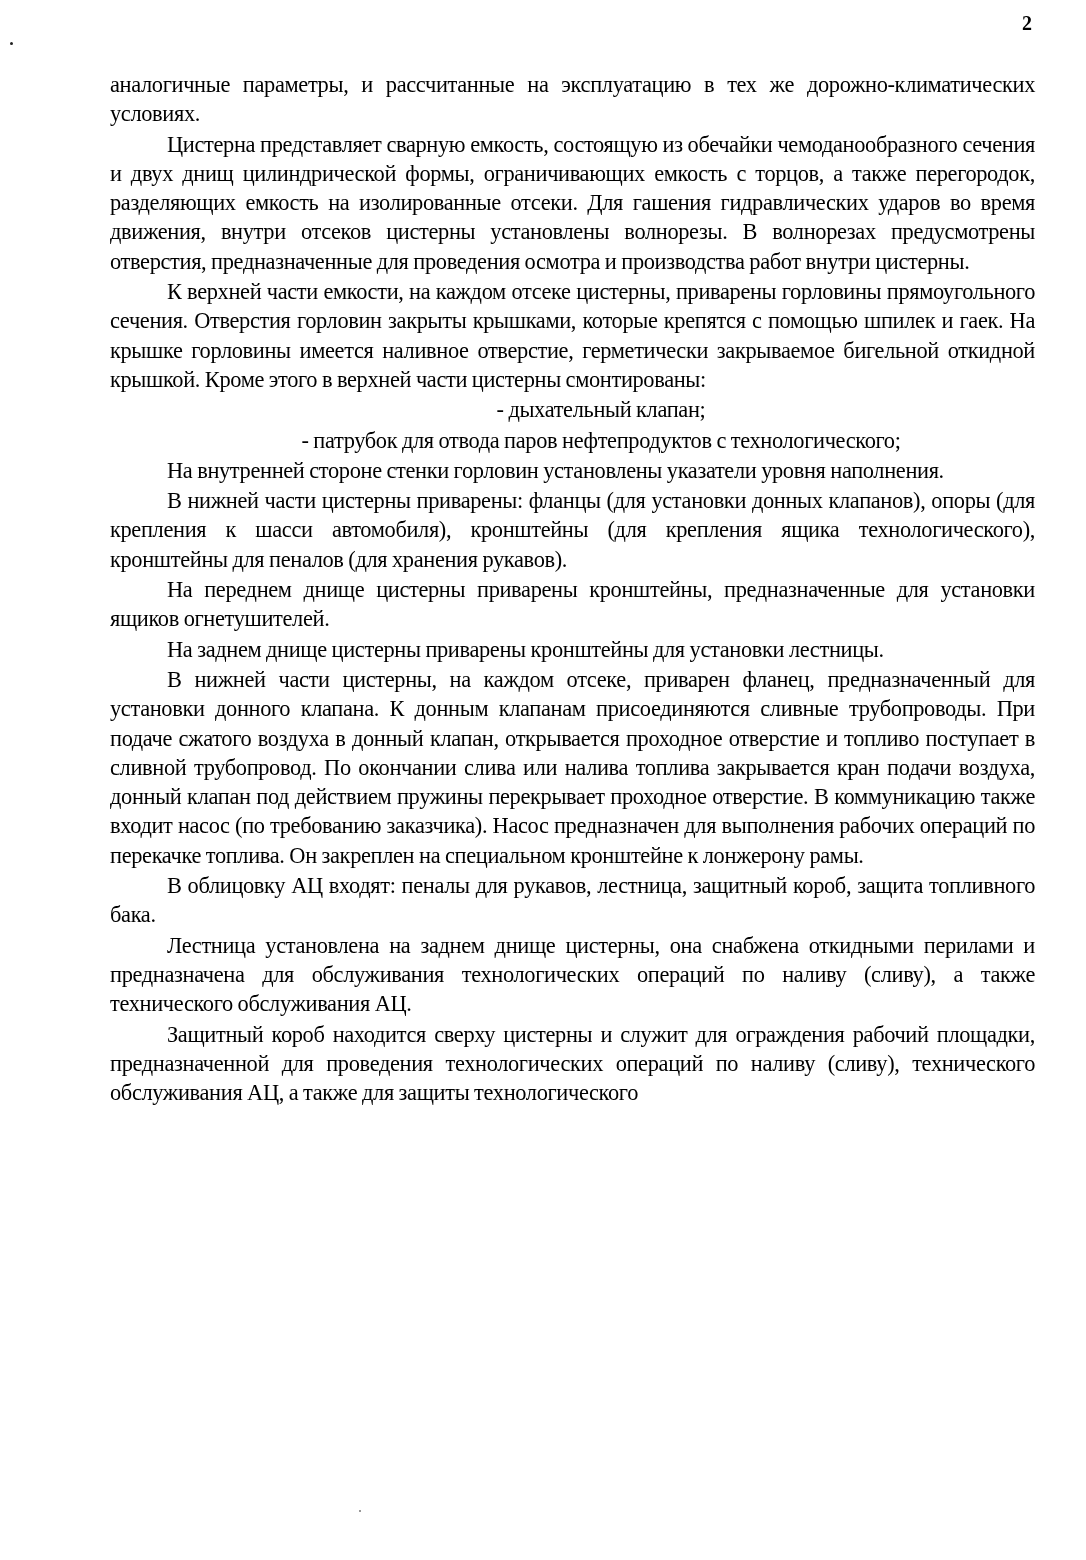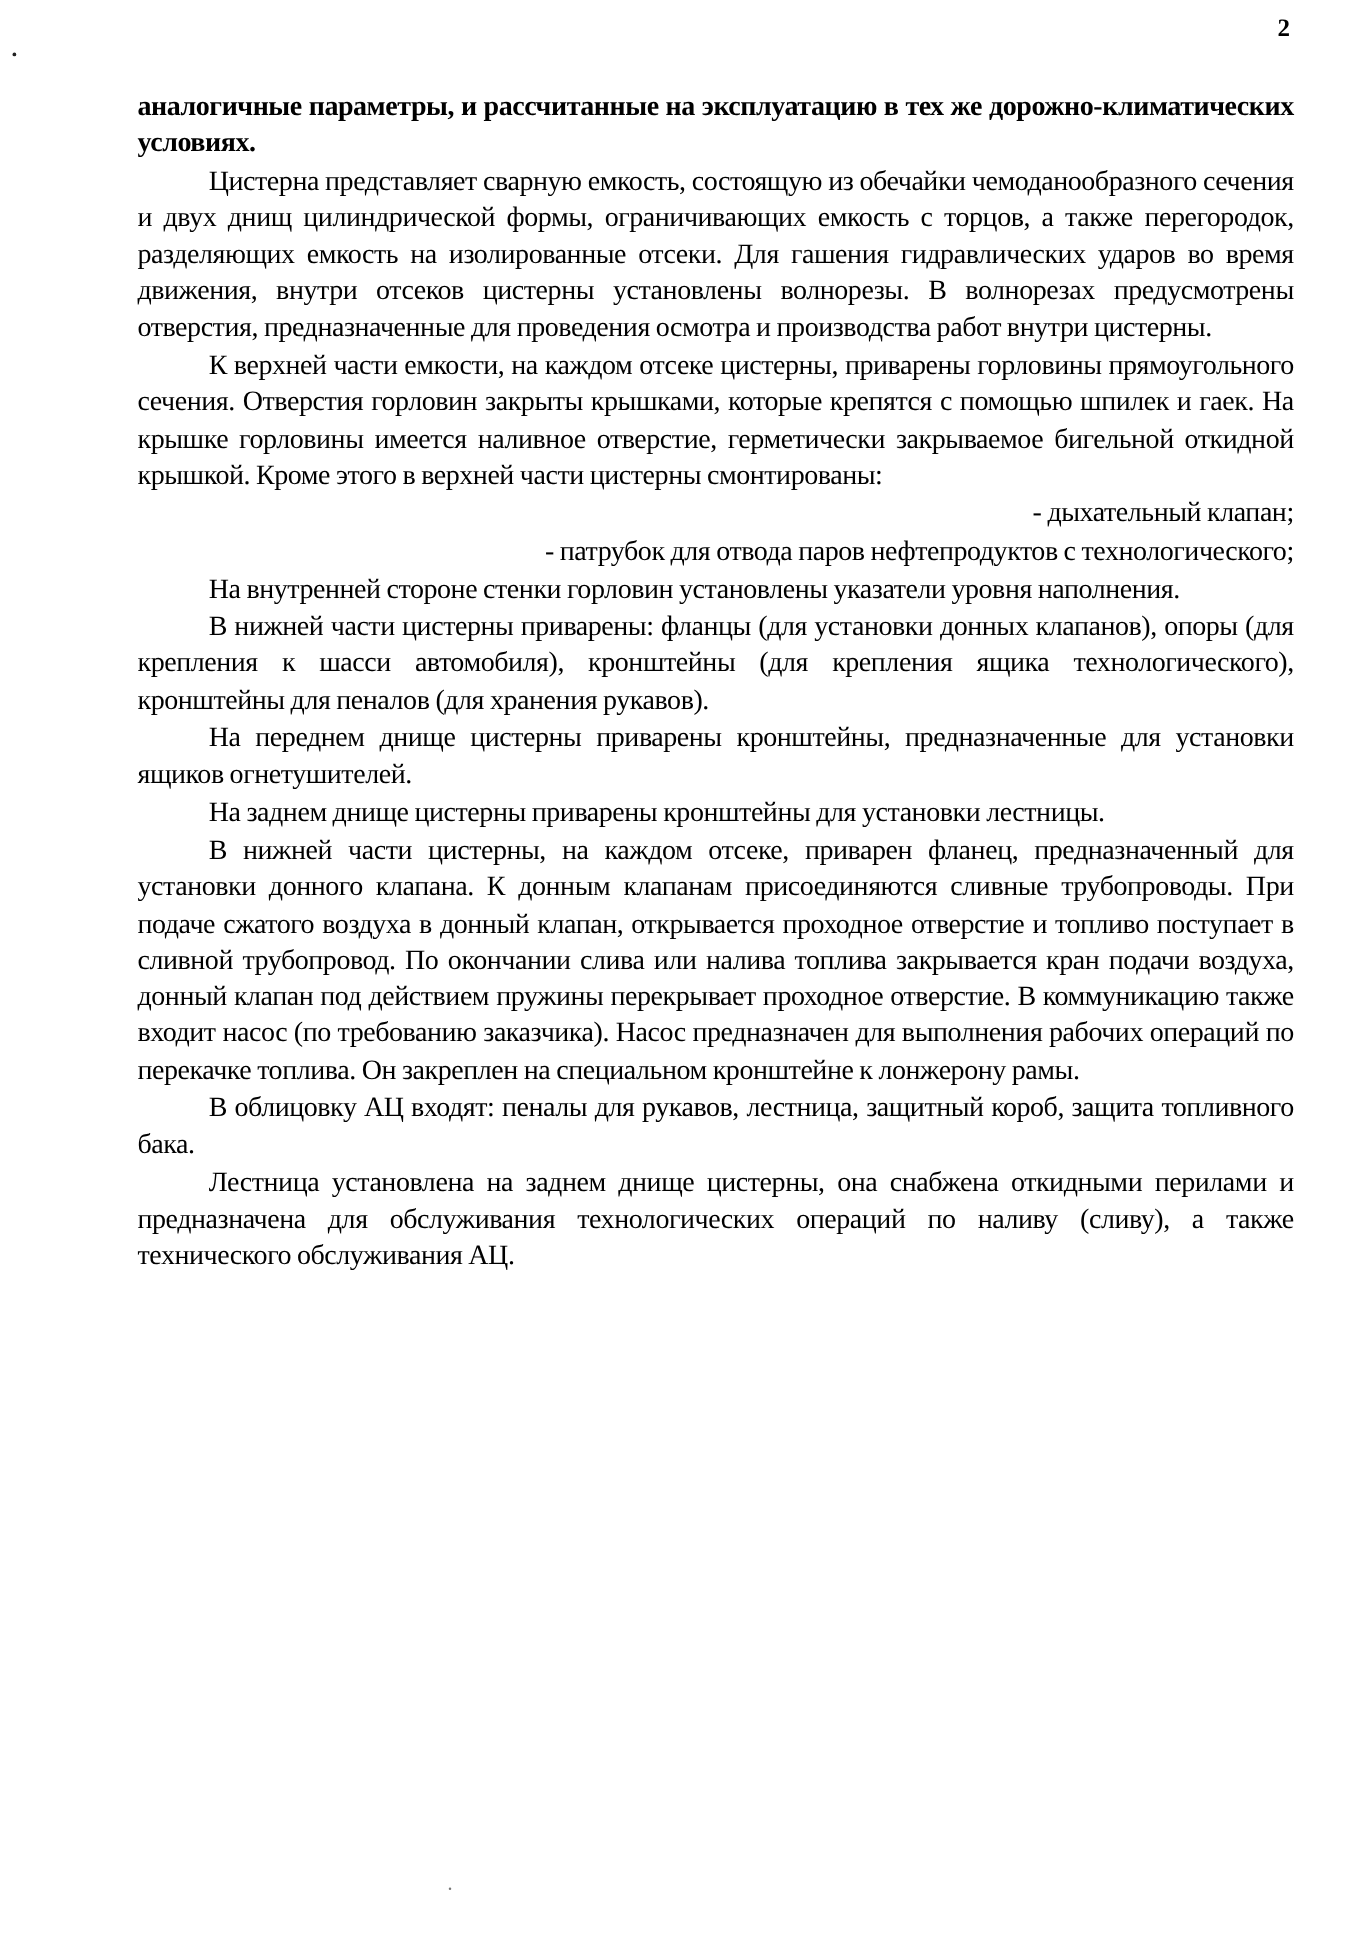--- a/index.html
+++ b/index.html
@@ -50,25 +50,24 @@
     word-spacing: -0.5px;
   }
   .body-text p {
     margin: 0 0 1px 0;
     text-align: justify;
     text-indent: 57px;
     hyphens: none;
   }
   .body-text p.no-indent {
     text-indent: 0;
-    font-weight: bold;
   }
   .body-text p.list-item {
     text-indent: 57px;
-    text-align: right;
+    text-align: center;
   }
 </style>
 </head>
 <body>
 
 <div class="page">
   <span class="speck speck-top"></span>
   <span class="speck speck-bottom"></span>
 
   <div class="page-number">2</div>
@@ -81,14 +80,15 @@
     <p class="list-item">- дыхательный клапан;</p>
     <p class="list-item">- патрубок для отвода паров нефтепродуктов с технологического;</p>
 
     <p>На внутренней стороне стенки горловин установлены указатели уровня наполнения.</p>
     <p>В нижней части цистерны приварены: фланцы (для установки донных клапанов), опоры (для крепления к шасси автомобиля), кронштейны (для крепления ящика технологического), кронштейны для пеналов (для хранения рукавов).</p>
     <p>На переднем днище цистерны приварены кронштейны, предназначенные для установки ящиков огнетушителей.</p>
     <p>На заднем днище цистерны приварены кронштейны для установки лестницы.</p>
     <p>В нижней части цистерны, на каждом отсеке, приварен фланец, предназначенный для установки донного клапана. К донным клапанам присоединяются  сливные трубопроводы. При подаче сжатого воздуха в донный клапан, открывается проходное отверстие и топливо поступает в сливной трубопровод. По окончании слива или налива топлива закрывается кран подачи воздуха, донный клапан под действием пружины перекрывает проходное отверстие. В коммуникацию также входит насос (по требованию заказчика). Насос предназначен для выполнения рабочих операций по перекачке топлива. Он закреплен на специальном кронштейне к лонжерону рамы.</p>
     <p>В облицовку АЦ входят: пеналы для рукавов, лестница, защитный короб, защита топливного бака.</p>
     <p>Лестница установлена на заднем днище цистерны, она снабжена откидными перилами и предназначена для обслуживания технологических операций по наливу (сливу), а также технического обслуживания АЦ.</p>
+    <p>Защитный короб находится сверху цистерны и служит для ограждения рабочий площадки, предназначенной для проведения технологических операций по наливу (сливу), технического обслуживания АЦ, а также для защиты технологического</p>
   </div>
 </div>
 
 </body></html>

